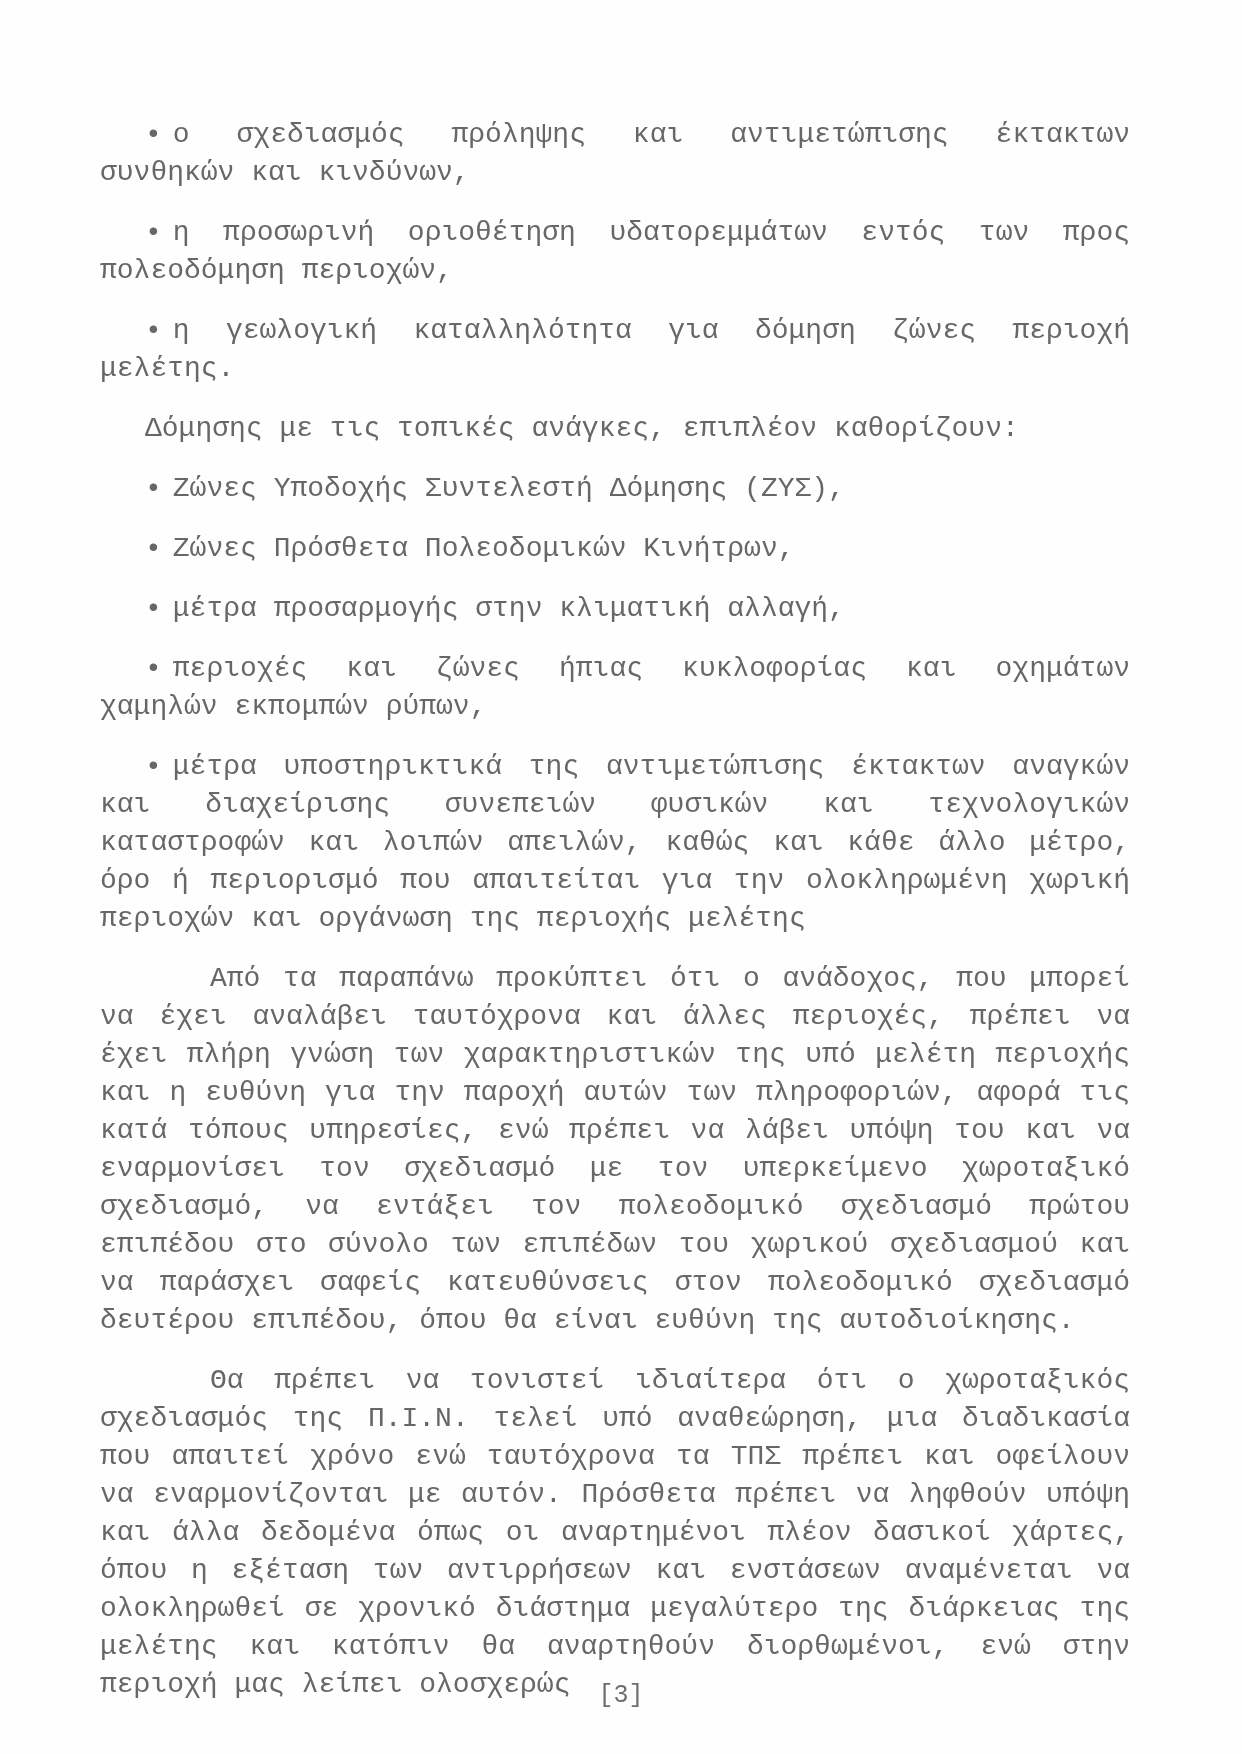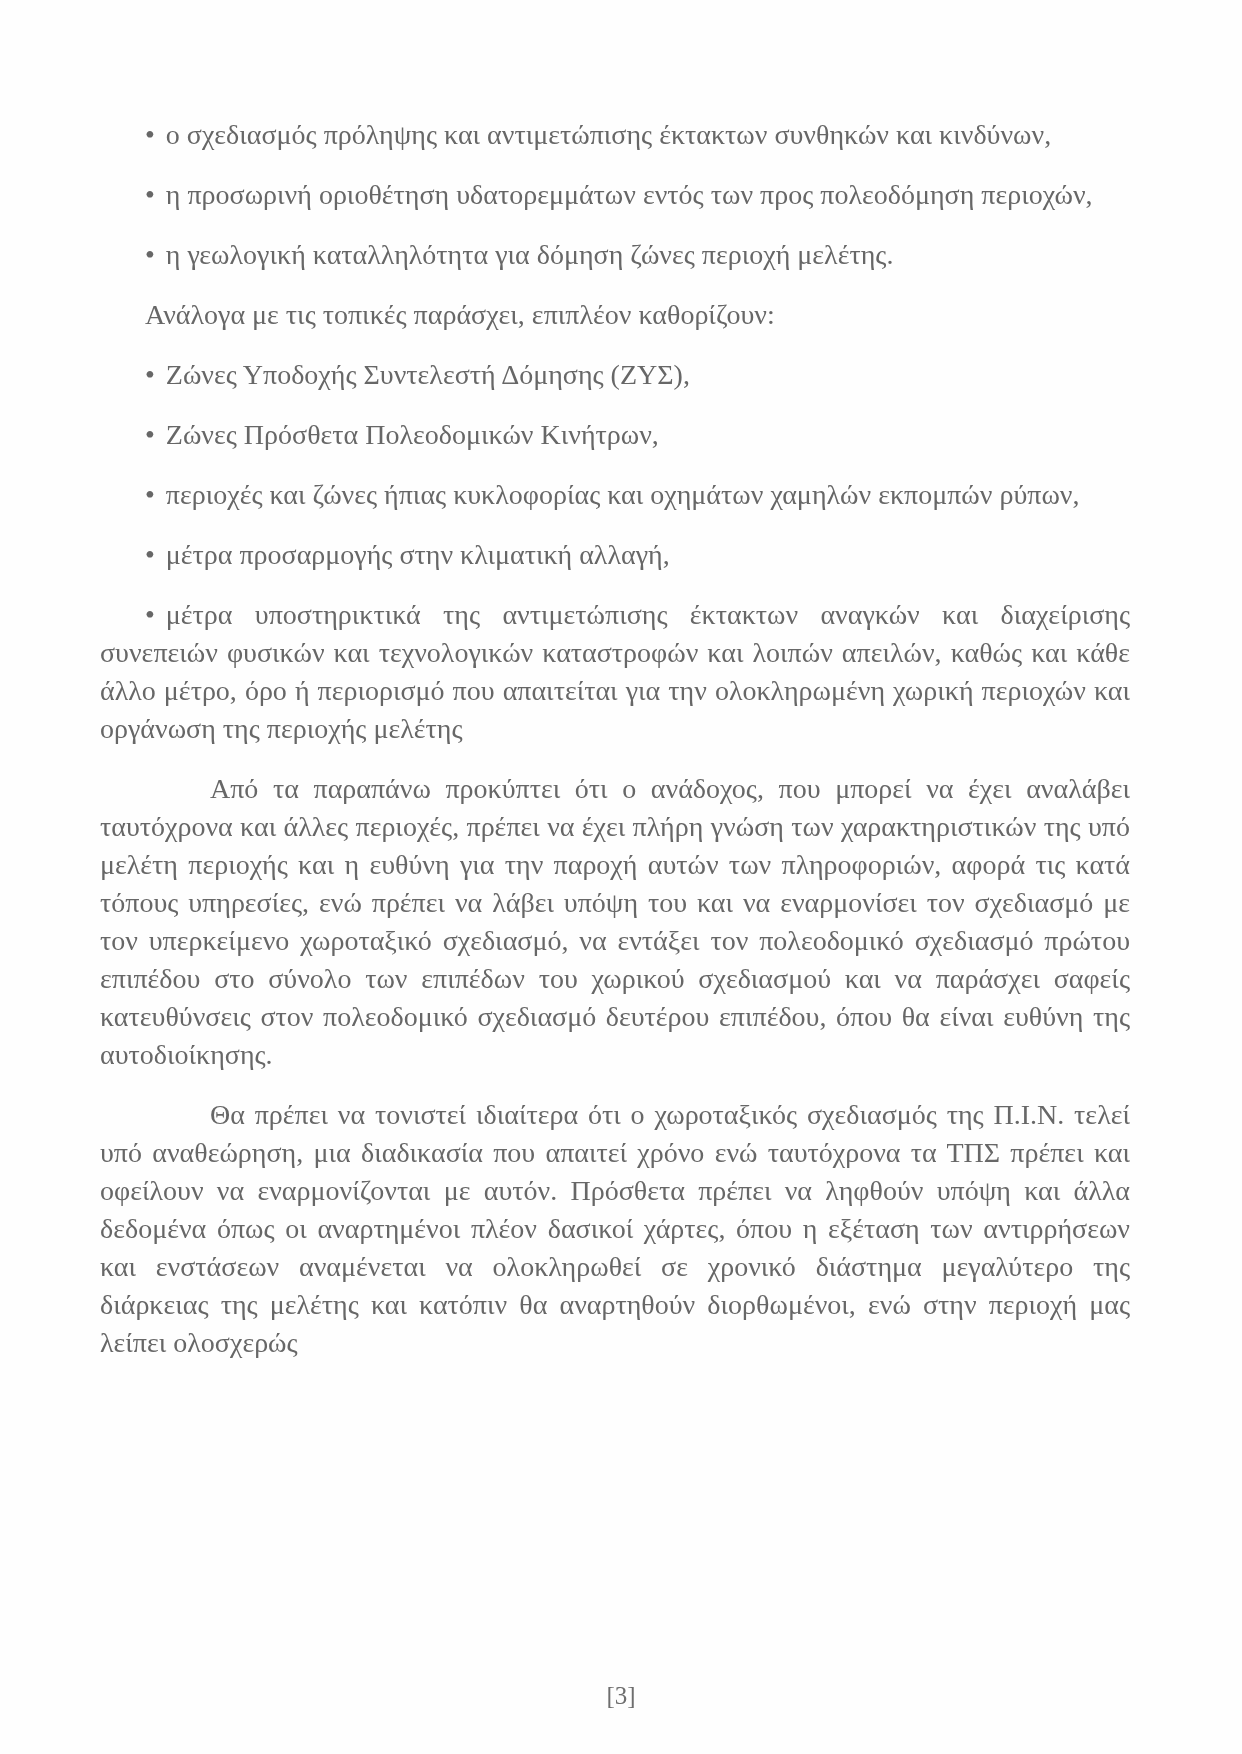--- a/index.html
+++ b/index.html
@@ -7,21 +7,21 @@
     padding: 0;
     background: #ffffff;
   }
   .page {
     position: relative;
     width: 1242px;
     height: 1754px;
     box-sizing: border-box;
     background: #fefefe;
     color: #676767;
-    font-family: Liberation Serif, serif;
+    font-family: Liberation Mono, monospace;
     font-size: 28px;
     line-height: 38px;
     padding: 116px 112px 0 100px;
     overflow: hidden;
   }
   .para {
     margin: 0 0 22px 0;
     text-align: justify;
     text-indent: 45px;
   }
@@ -48,29 +48,29 @@
 <div class="page">
 
   <div>
 
     <p class="para bullet"><span class="bullet-glyph">•</span><span>ο σχεδιασμός πρόληψης και αντιμετώπισης έκτακτων συνθηκών και κινδύνων,</span></p>
 
     <p class="para bullet"><span class="bullet-glyph">•</span><span>η προσωρινή οριοθέτηση υδατορεμμάτων εντός των προς πολεοδόμηση περιοχών,</span></p>
 
     <p class="para bullet"><span class="bullet-glyph">•</span><span>η γεωλογική καταλληλότητα για δόμηση ζώνες περιοχή μελέτης.</span></p>
 
-    <p class="para plain"><span>Ανάλογα με τις τοπικές παράσχει, επιπλέον καθορίζουν:</span></p>
+    <p class="para plain"><span>Δόμησης με τις τοπικές ανάγκες, επιπλέον καθορίζουν:</span></p>
 
     <p class="para bullet"><span class="bullet-glyph">•</span><span>Ζώνες Υποδοχής Συντελεστή Δόμησης (ΖΥΣ),</span></p>
 
     <p class="para bullet"><span class="bullet-glyph">•</span><span>Ζώνες Πρόσθετα Πολεοδομικών Κινήτρων,</span></p>
 
+    <p class="para bullet"><span class="bullet-glyph">•</span><span>μέτρα προσαρμογής στην κλιματική αλλαγή,</span></p>
+
     <p class="para bullet"><span class="bullet-glyph">•</span><span>περιοχές και ζώνες ήπιας κυκλοφορίας και οχημάτων χαμηλών εκπομπών ρύπων,</span></p>
-
-    <p class="para bullet"><span class="bullet-glyph">•</span><span>μέτρα προσαρμογής στην κλιματική αλλαγή,</span></p>
 
     <p class="para bullet"><span class="bullet-glyph">•</span><span>μέτρα υποστηρικτικά της αντιμετώπισης έκτακτων αναγκών και διαχείρισης συνεπειών φυσικών και τεχνολογικών καταστροφών και λοιπών απειλών, καθώς και κάθε άλλο μέτρο, όρο ή περιορισμό που απαιτείται για την ολοκληρωμένη χωρική περιοχών και οργάνωση της περιοχής μελέτης</span></p>
 
     <p class="para body"><span>Από τα παραπάνω προκύπτει ότι ο ανάδοχος, που μπορεί να έχει αναλάβει ταυτόχρονα και άλλες περιοχές, πρέπει να έχει πλήρη γνώση των χαρακτηριστικών της υπό μελέτη περιοχής και η ευθύνη για την παροχή αυτών των πληροφοριών, αφορά τις κατά τόπους υπηρεσίες, ενώ πρέπει να λάβει υπόψη του και να εναρμονίσει τον σχεδιασμό με τον υπερκείμενο χωροταξικό σχεδιασμό, να εντάξει τον πολεοδομικό σχεδιασμό πρώτου επιπέδου στο σύνολο των επιπέδων του χωρικού σχεδιασμού και να παράσχει σαφείς κατευθύνσεις στον πολεοδομικό σχεδιασμό δευτέρου επιπέδου, όπου θα είναι ευθύνη της αυτοδιοίκησης.</span></p>
 
     <p class="para body"><span>Θα πρέπει να τονιστεί ιδιαίτερα ότι ο χωροταξικός σχεδιασμός της Π.Ι.Ν. τελεί υπό αναθεώρηση, μια διαδικασία που απαιτεί χρόνο ενώ ταυτόχρονα τα ΤΠΣ πρέπει και οφείλουν να εναρμονίζονται με αυτόν. Πρόσθετα πρέπει να ληφθούν υπόψη και άλλα δεδομένα όπως οι αναρτημένοι πλέον δασικοί χάρτες, όπου η εξέταση των αντιρρήσεων και ενστάσεων αναμένεται να ολοκληρωθεί σε χρονικό διάστημα μεγαλύτερο της διάρκειας της μελέτης και κατόπιν θα αναρτηθούν διορθωμένοι, ενώ στην περιοχή μας λείπει ολοσχερώς</span></p>
 
   </div>
 
   <div class="footer">

